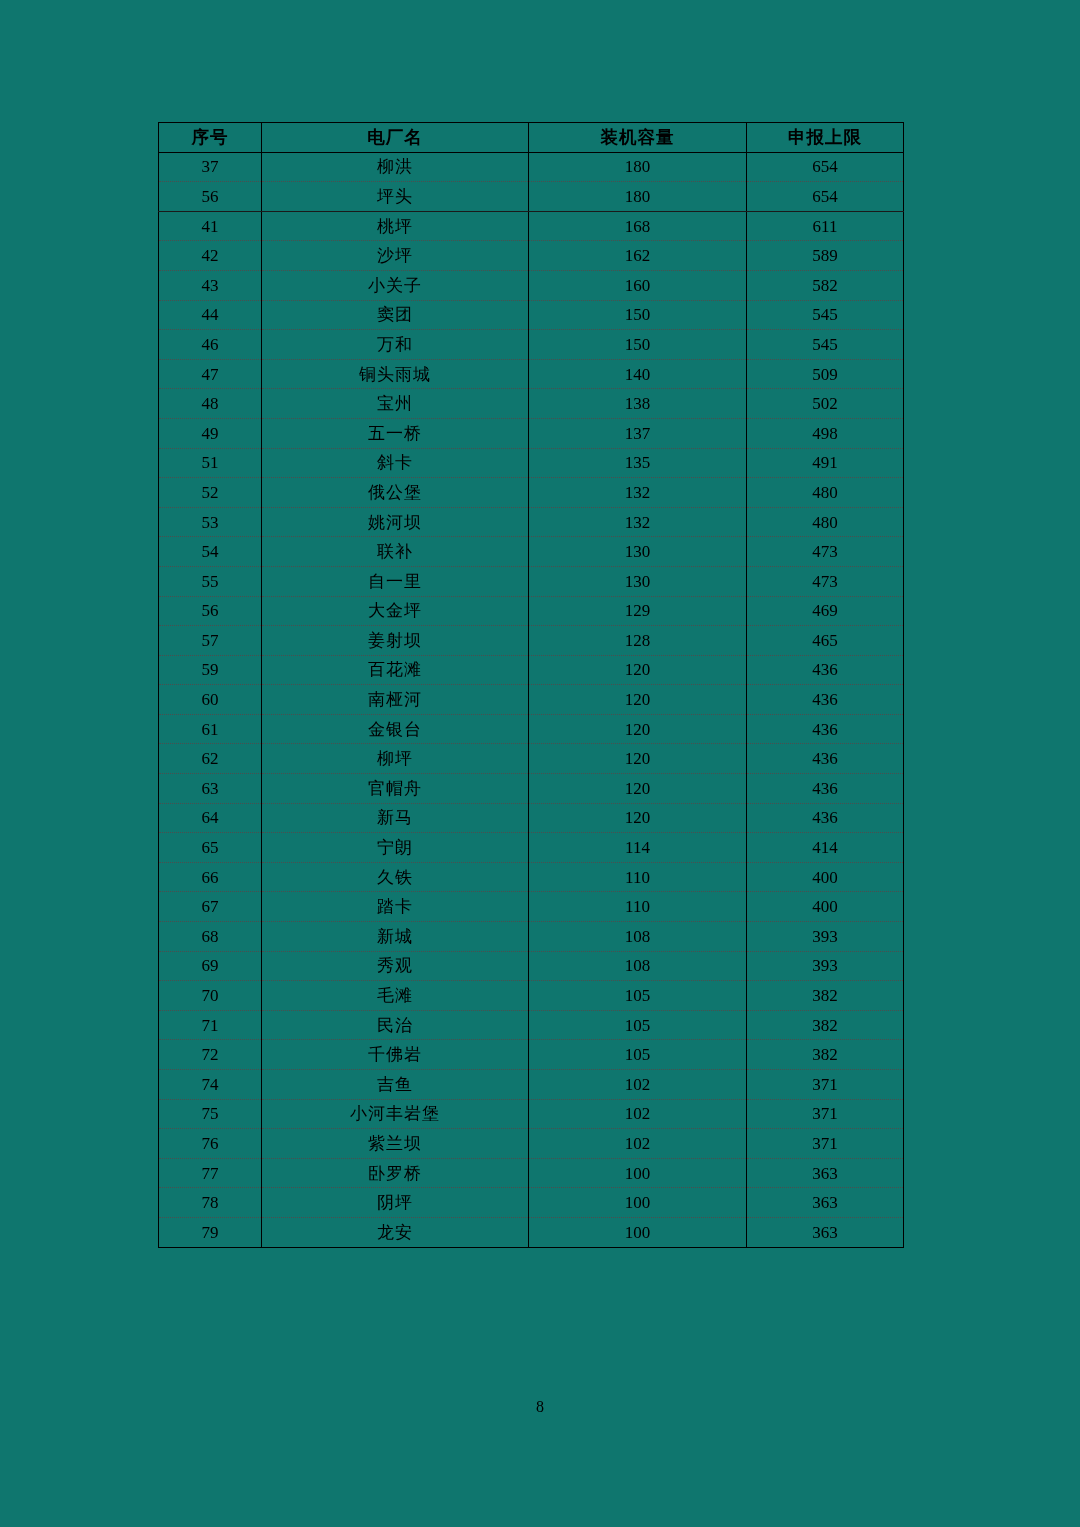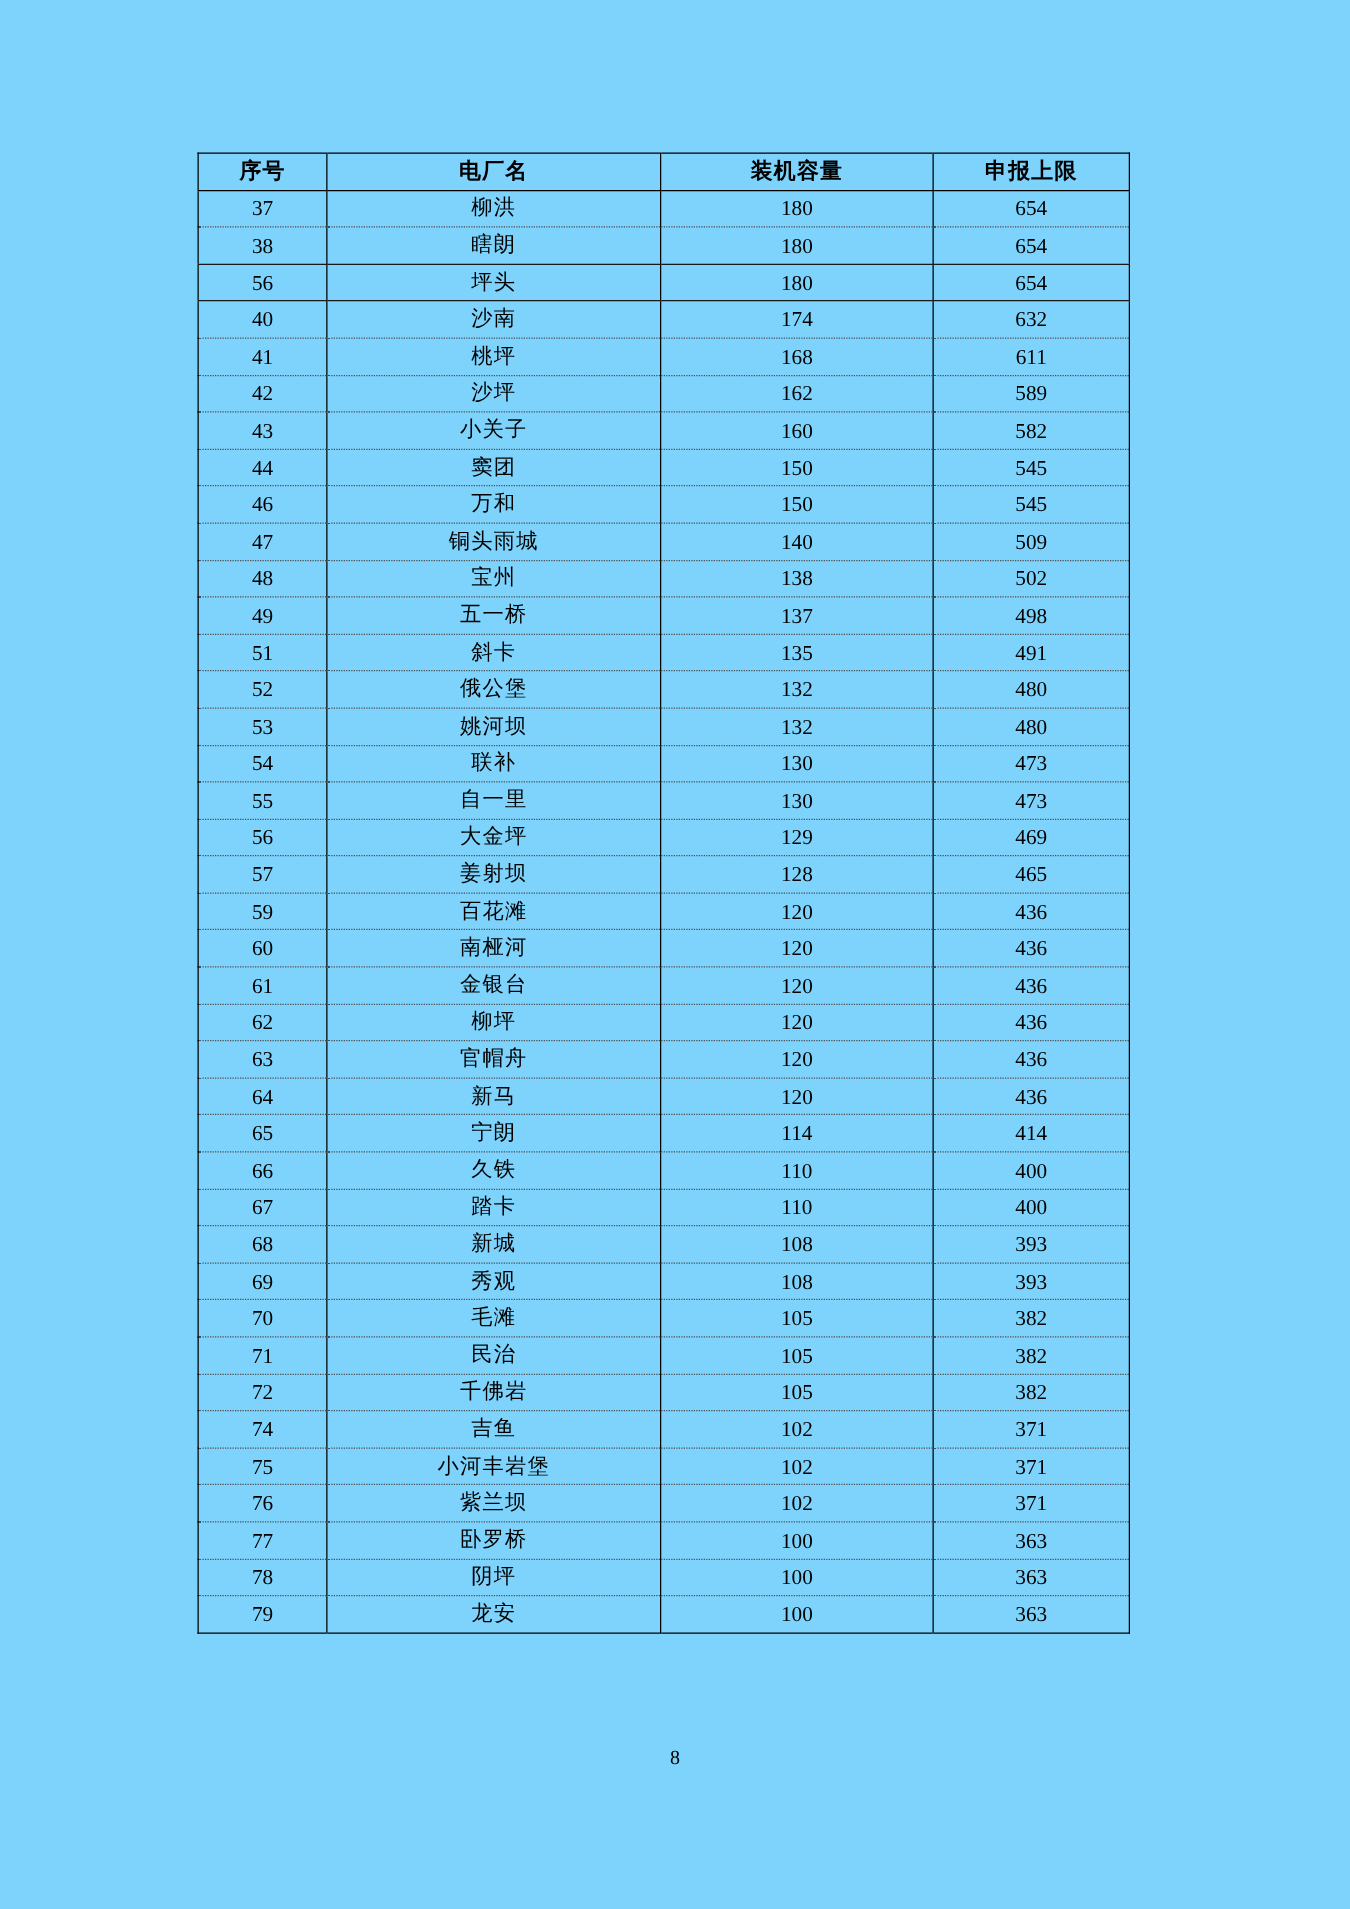--- a/index.html
+++ b/index.html
@@ -13,21 +13,21 @@
     font-family: "Liberation Serif", "DejaVu Serif", serif;
     color: #000000;
     position: relative;
   }
   .page {
     position: absolute;
     left: 0;
     top: 0;
     width: 1080px;
     height: 1527px;
-    background: #7dd3fc;
+    background: #0f766e;
   }
   .table-wrap {
     position: absolute;
     left: 158px;
     top: 122px;
     width: 745px;
   }
   table.doc-table {
     border-collapse: collapse;
     width: 745px;
@@ -114,38 +114,26 @@
         </tr>
       </thead>
       <tbody id="table-body">
           <tr>
             <td class="num">37</td>
             <td class="cn">柳洪</td>
             <td class="num">180</td>
             <td class="num">654</td>
           </tr>
           <tr class="solid-rule">
-            <td class="num">38</td>
-            <td class="cn">瞎朗</td>
-            <td class="num">180</td>
-            <td class="num">654</td>
-          </tr>
-          <tr class="solid-rule">
             <td class="num">56</td>
             <td class="cn">坪头</td>
             <td class="num">180</td>
             <td class="num">654</td>
           </tr>
           <tr>
-            <td class="num">40</td>
-            <td class="cn">沙南</td>
-            <td class="num">174</td>
-            <td class="num">632</td>
-          </tr>
-          <tr>
             <td class="num">41</td>
             <td class="cn">桃坪</td>
             <td class="num">168</td>
             <td class="num">611</td>
           </tr>
           <tr>
             <td class="num">42</td>
             <td class="cn">沙坪</td>
             <td class="num">162</td>
             <td class="num">589</td>

